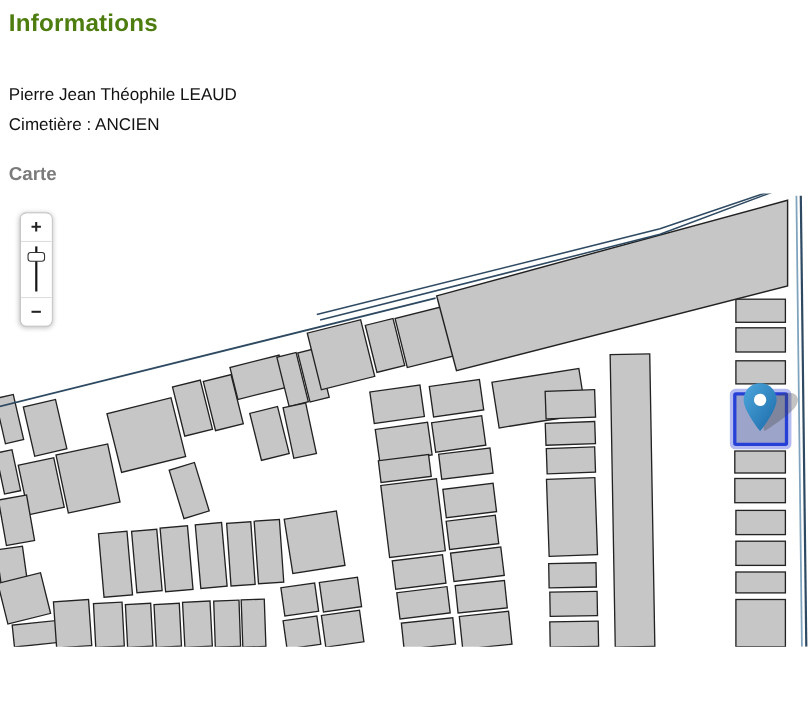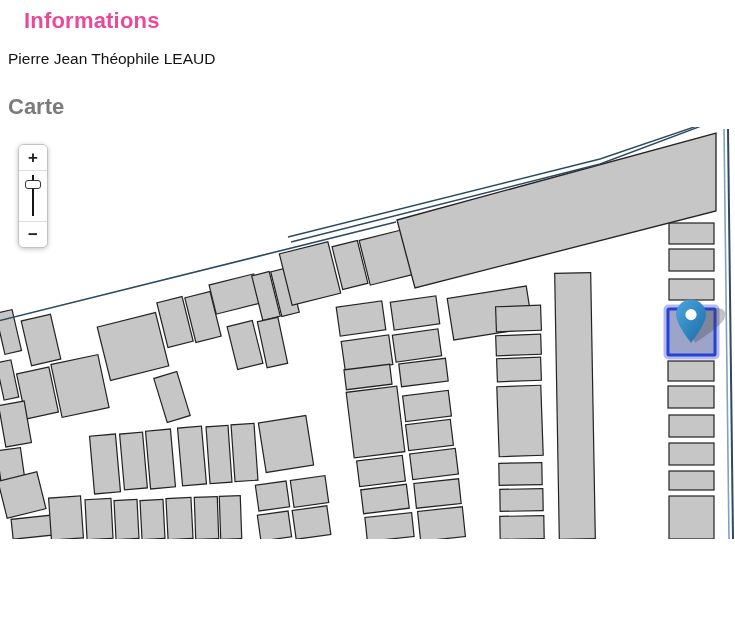--- a/index.html
+++ b/index.html
@@ -1,22 +1,22 @@
 <!DOCTYPE html>
 <html><head>
 <meta charset="utf-8">
 <style>
   html,body{margin:0;padding:0;background:#fff;}
   body{width:735px;height:642px;overflow:hidden;
        font-family:"Liberation Sans",sans-serif;color:#151515;}
   .content{padding-left:8px;}
-  .page-title{margin:8px 0 0 16px;font-size:22px;font-weight:600;color:#ec4899;letter-spacing:.2px;}
-  .info-block{margin-top:12px;}
+  .page-title{margin:8px 0 0 0;font-size:22px;font-weight:600;color:#4d7c0f;letter-spacing:.2px;}
+  .info-block{margin-top:40px;}
   .info-line{margin:0;font-size:15.5px;line-height:26.8px;color:#121212;}
-  .section-label{margin-top:21px;margin-bottom:4px;font-size:22px;font-weight:700;color:#7b7b7b;}
+  .section-label{margin-top:21px;margin-bottom:4px;font-size:17px;font-weight:700;color:#7b7b7b;}
 
   .map{position:relative;width:735px;height:412px;margin-top:7px;background:#fff;}
   .map-svg{position:absolute;left:0;top:0;display:block;}
 
   .zoom-control{position:absolute;left:18px;top:17px;width:28px;background:#fff;
     border:1px solid #c3c3c3;border-radius:6px;
     box-shadow:0 1px 5px rgba(0,0,0,.25);overflow:hidden;z-index:5;}
   .zbtn{display:block;width:100%;height:26px;padding:0;border:none;background:#fff;
     font-family:"Liberation Sans",sans-serif;font-size:17px;font-weight:bold;color:#222;
     line-height:25px;text-align:center;cursor:pointer;}
@@ -28,20 +28,21 @@
     background:#fff;border:1.5px solid #333;border-radius:3px;}
 </style>
 </head>
 <body>
 
 <div class="content">
   <h1 class="page-title">Informations</h1>
 
   <div class="info-block">
     <p class="info-line">Pierre Jean Théophile LEAUD</p>
+    <p class="info-line">Cimetière : ANCIEN</p>
   </div>
 
   <p class="section-label">Carte</p>
 </div>
 
 <div class="map">
   <svg class="map-svg" width="735" height="412" viewBox="0 0 735 412">
     <defs>
         <linearGradient id="pingrad" x1="0" y1="0" x2="1" y2="1">
           <stop offset="0%" stop-color="#4da7dd"></stop>

